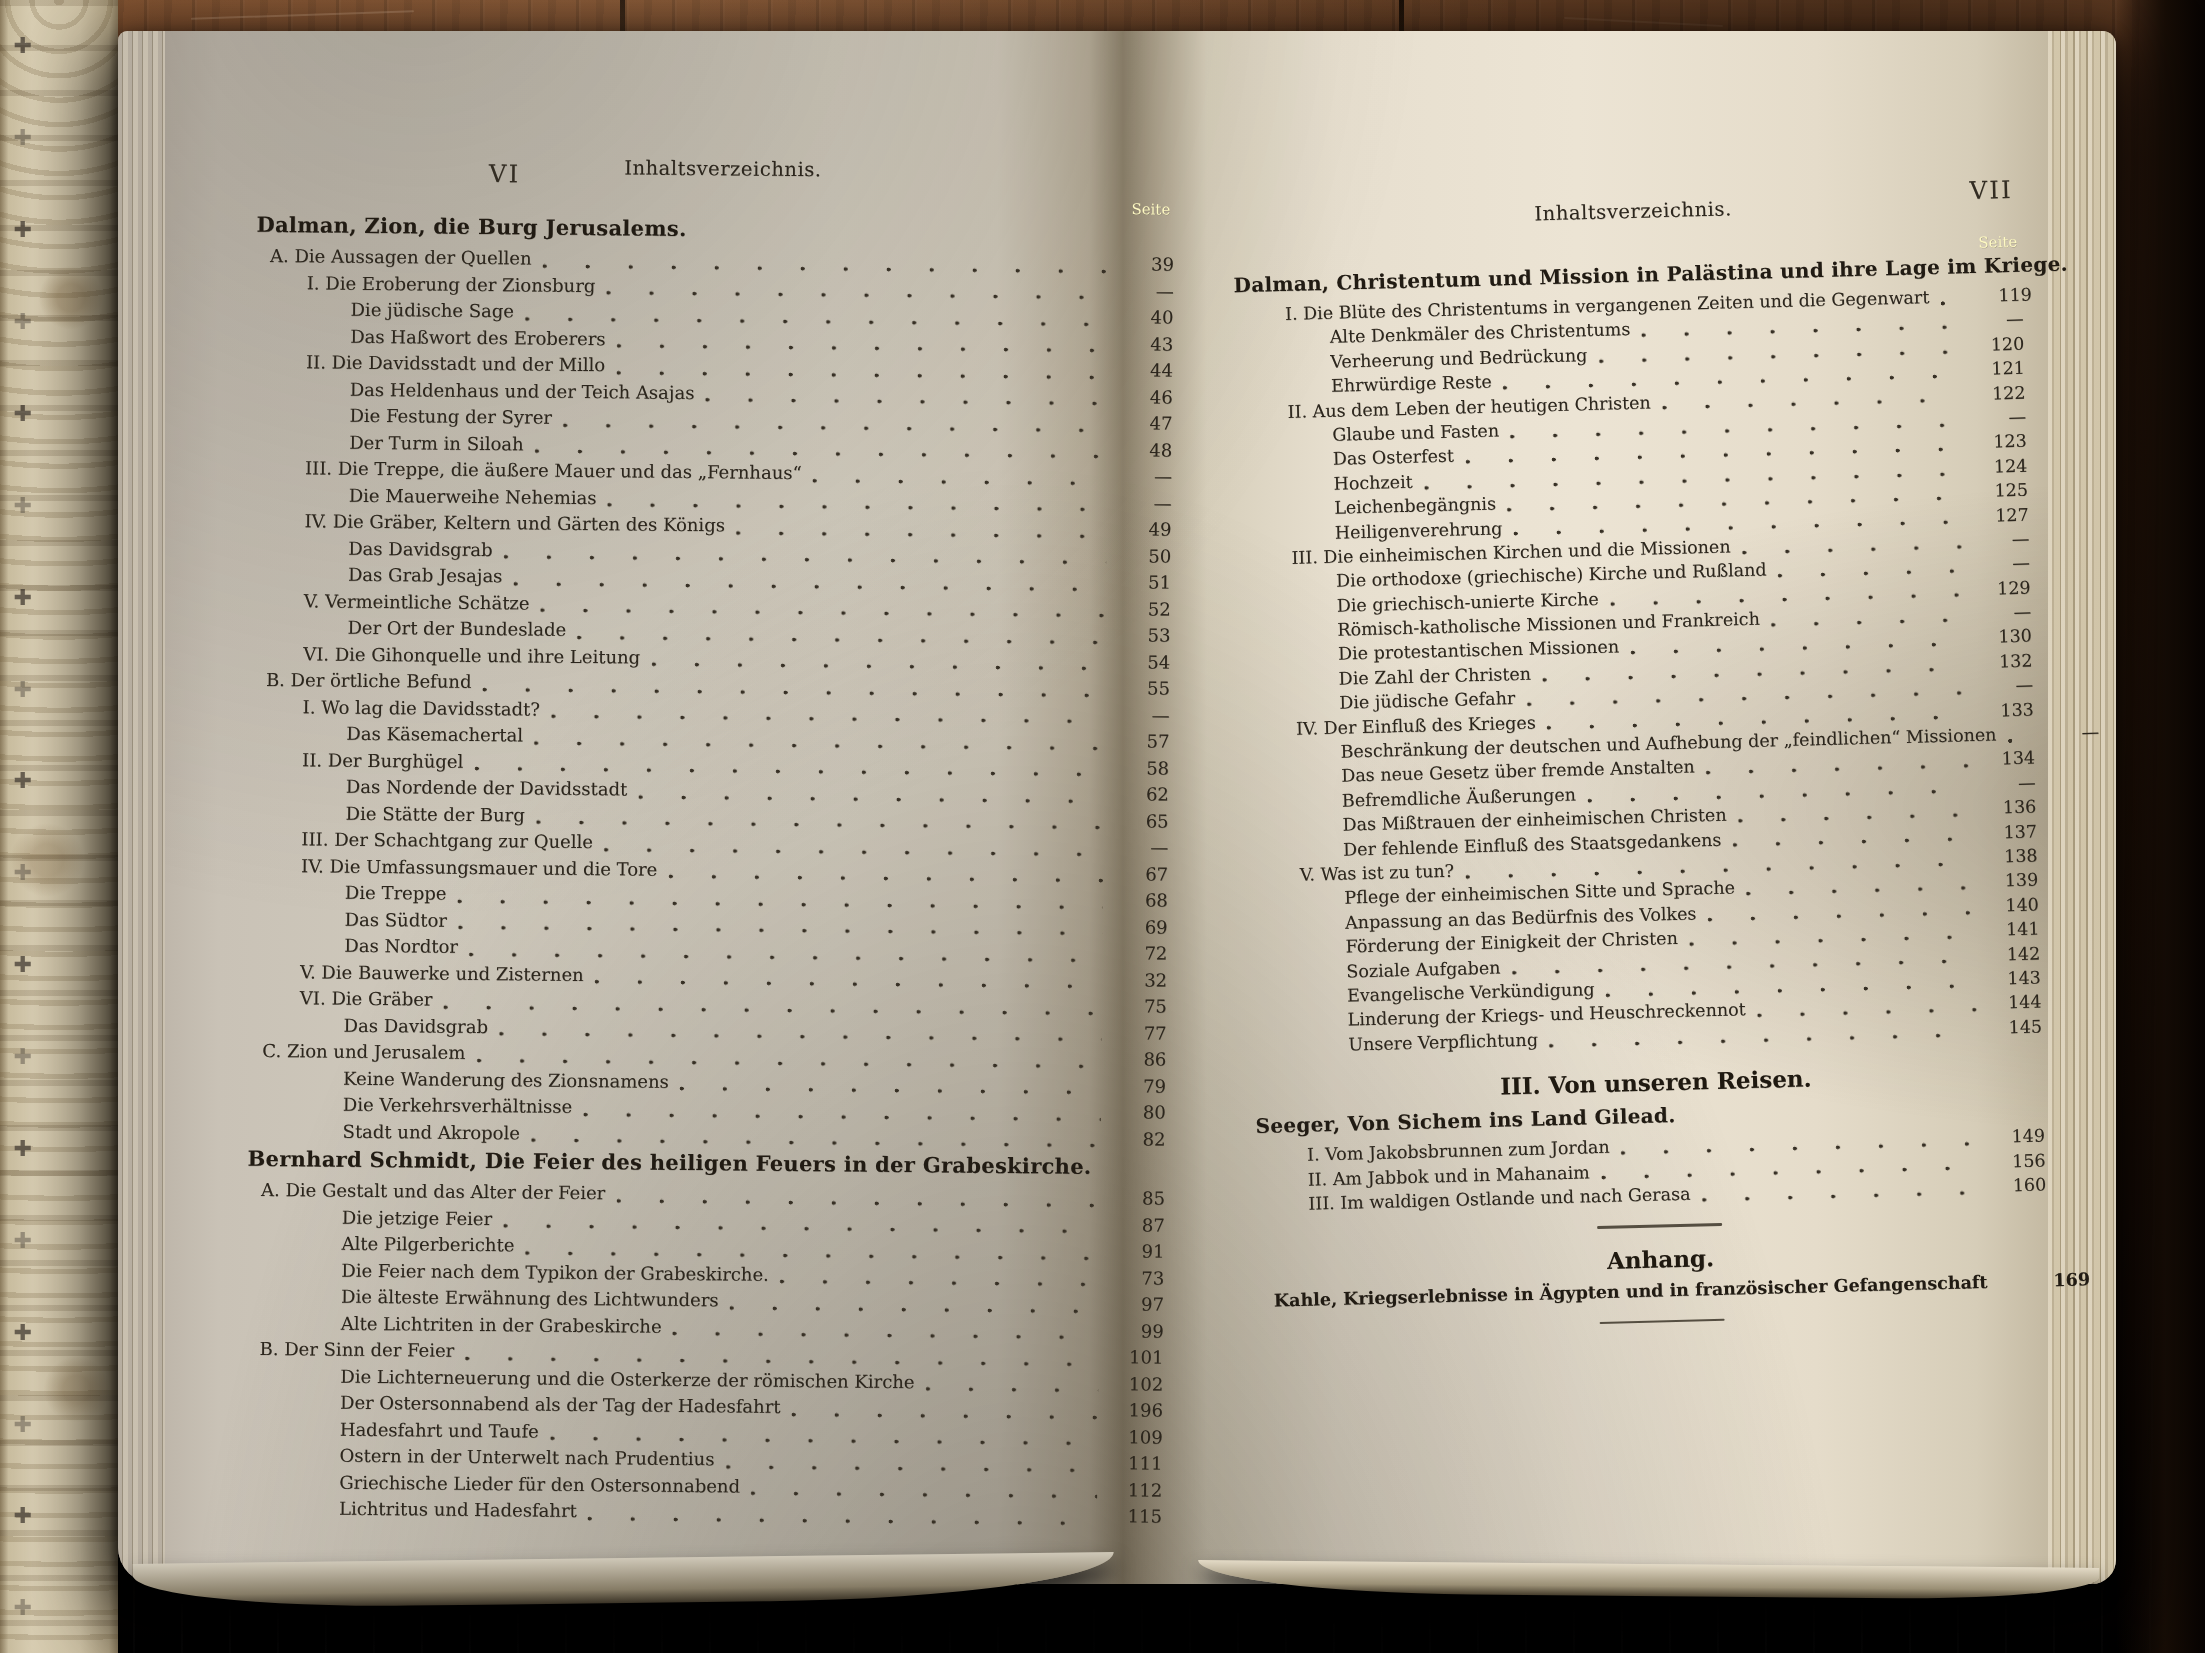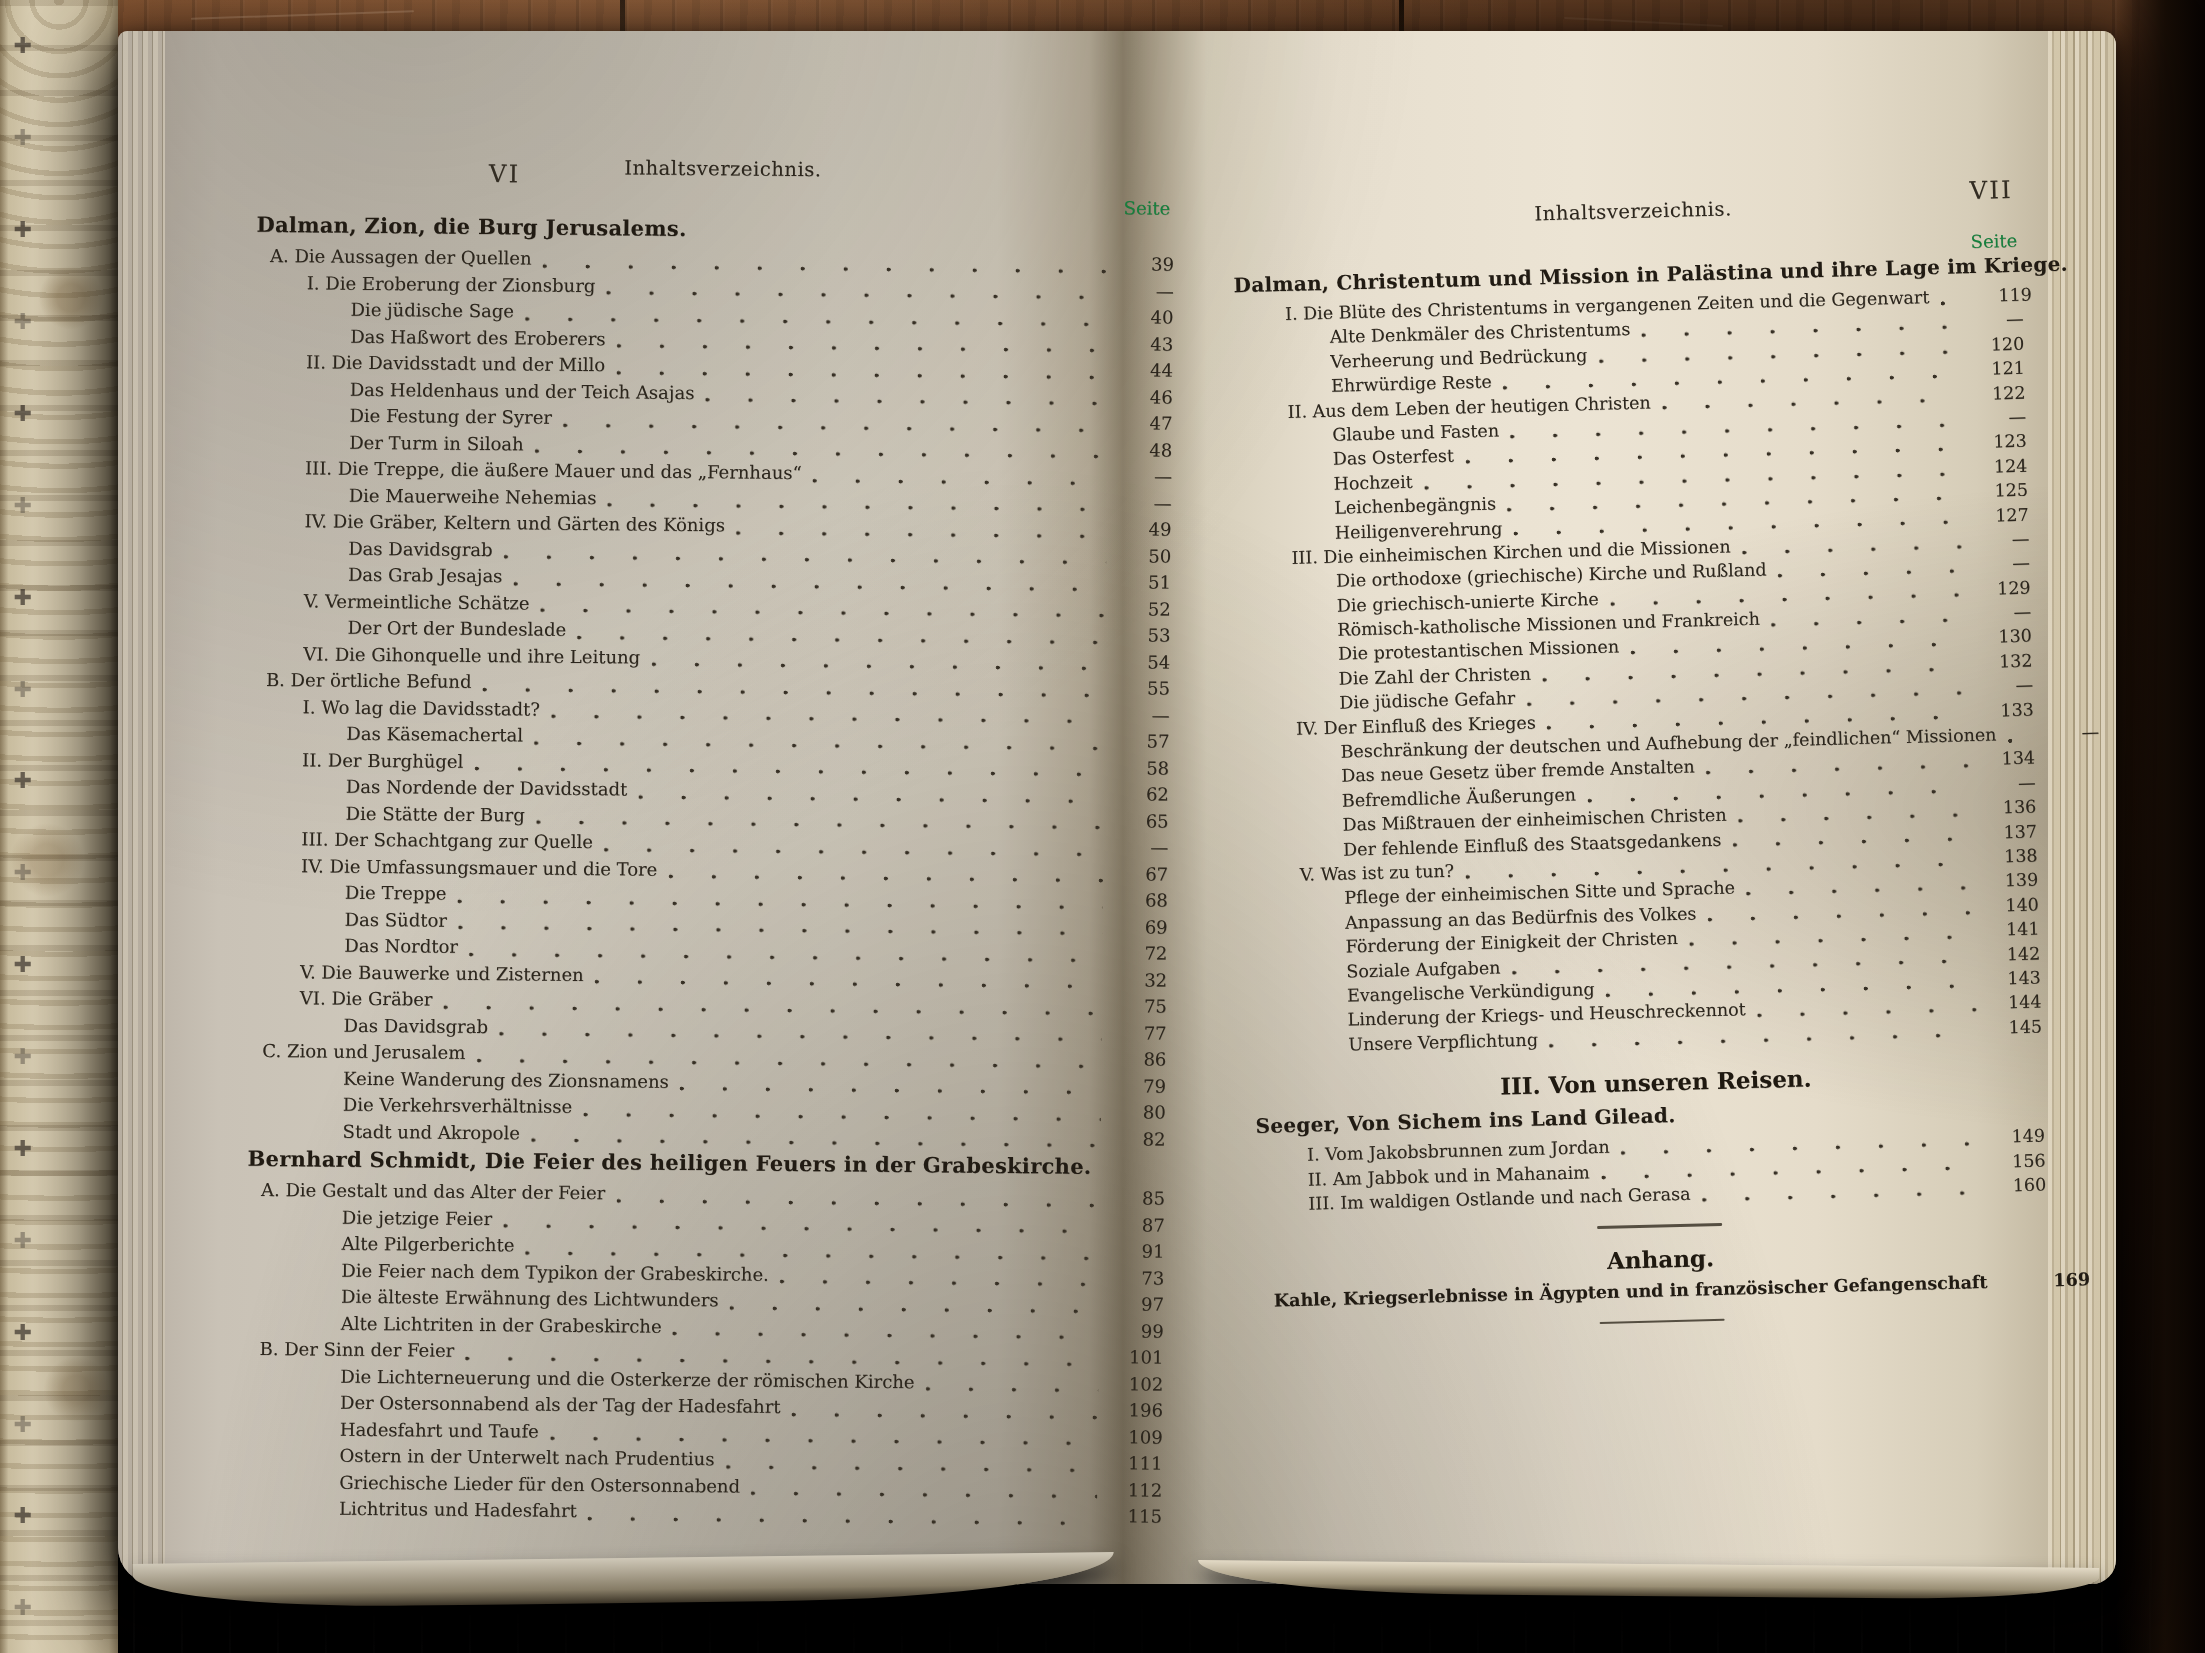--- a/index.html
+++ b/index.html
@@ -104,21 +104,21 @@
   .page-content{text-shadow:0.3px 0.4px 0.5px rgba(30,25,18,.28);}
 
   .page-head{position:relative;}
   #left-content .page-head{height:59px;}
   #right-content .page-head{height:78px;}
   .folio{position:absolute;top:4.2px;font-size:24.4px;letter-spacing:2.1px;color:#332d23;}
   #left-content .folio{left:170px;margin-left:48px;}
   #right-content .folio{right:7.4px;top:0px;}
   .big-header{position:absolute;left:0;right:0;top:0;text-align:center;font-size:19.6px;letter-spacing:0.5px;}
   #right-content .big-header{top:15px;}
-  .seite{position:absolute;right:4.2px;bottom:2.1px;font-size:18px;color:#15803d;}
+  .seite{position:absolute;right:4.2px;bottom:2.1px;font-size:15px;color:#fef9c3;}
 
   .row{display:flex;align-items:baseline;white-space:nowrap;}
   #left-content .row{height:26.5px;font-size:18px;}
   #right-content .row{height:24.4px;font-size:17.5px;}
   .heading-row{font-weight:bold;margin-left:-13.8px;letter-spacing:0.3px;color:#211b13;}
   #left-content .heading-row{height:33px;font-size:21px;}
   #right-content .heading-row{height:32px;font-size:20px;}
   .lvl1{padding-left:0;}
   .lvl2{padding-left:37px;}
   .lvl3{padding-left:81px;}

